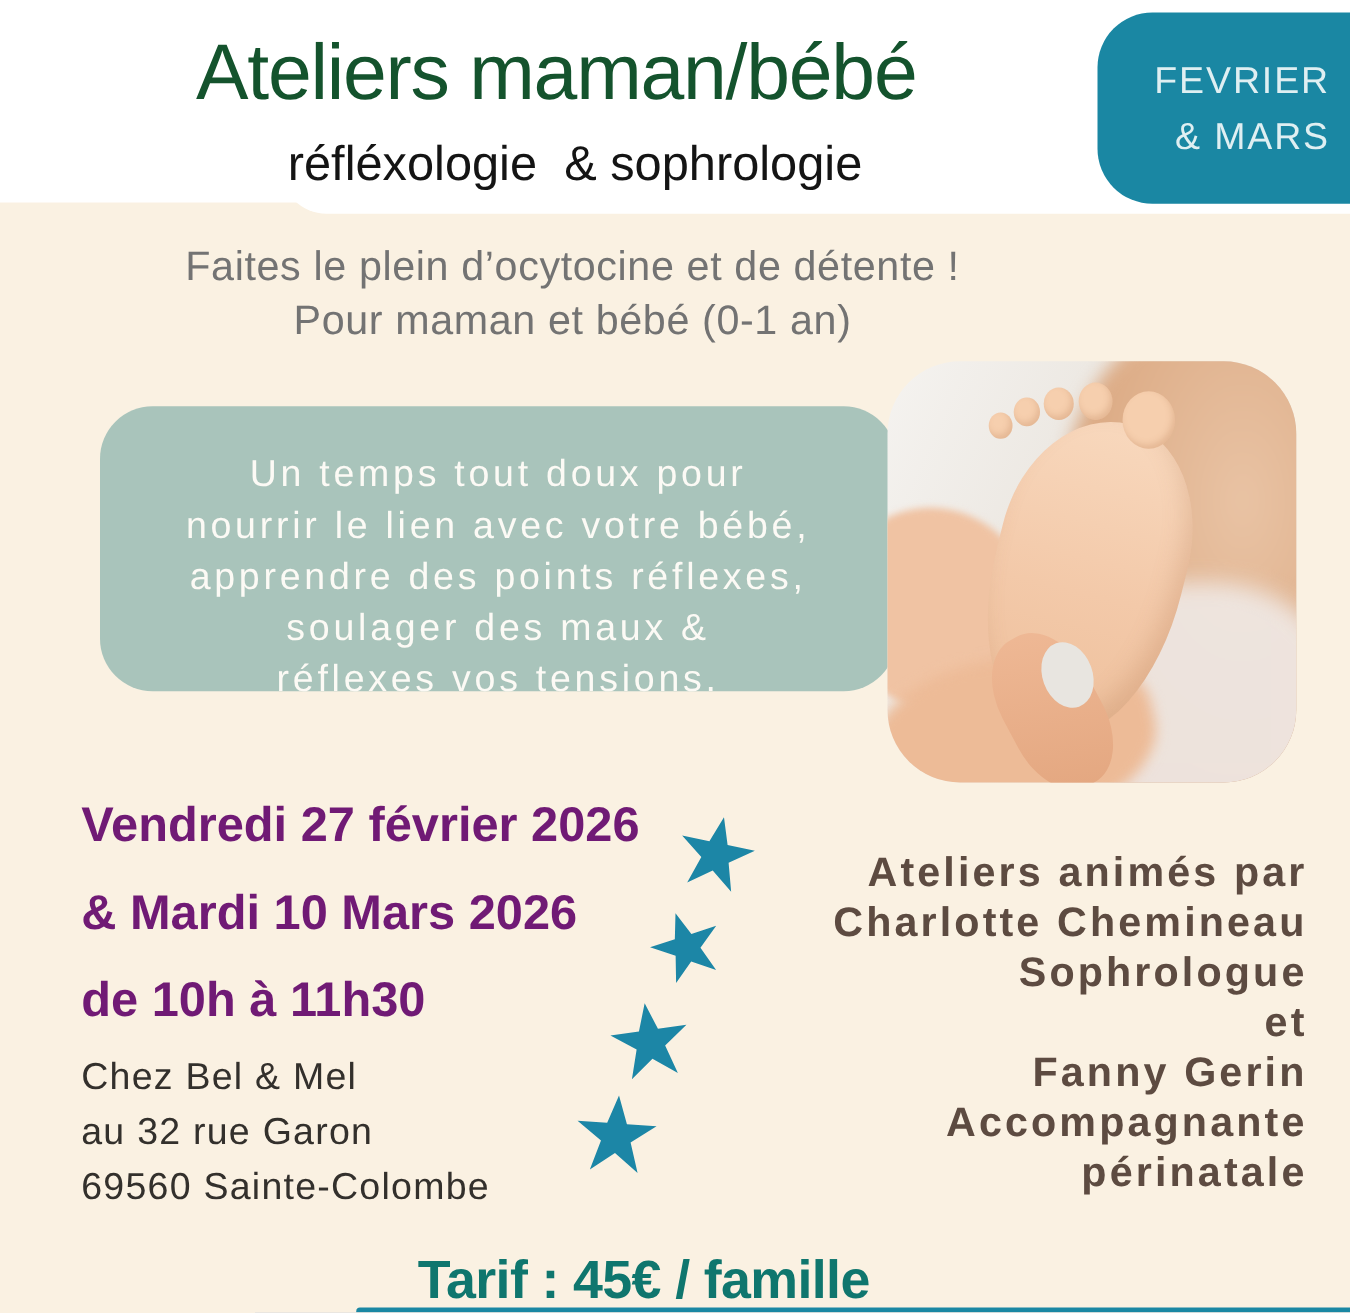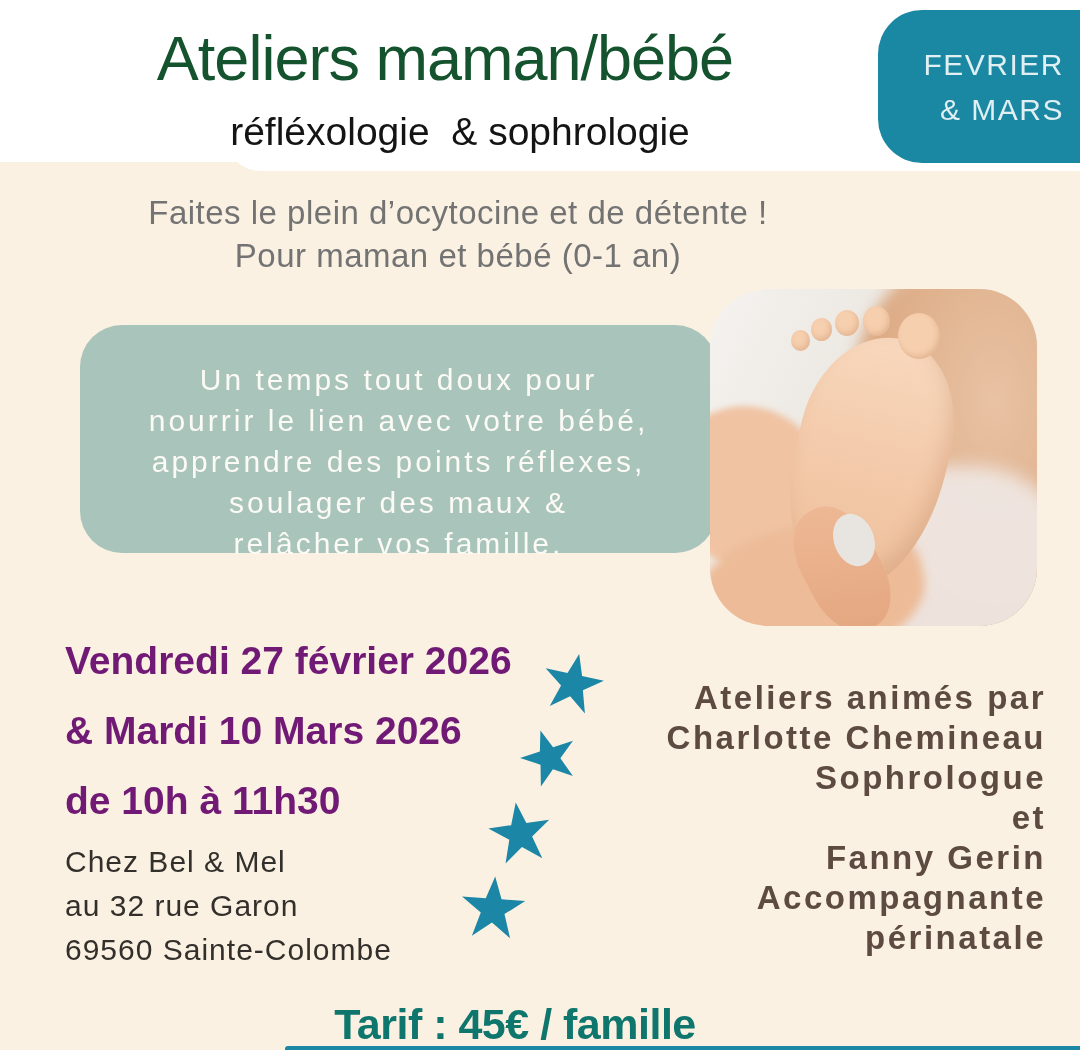--- a/index.html
+++ b/index.html
@@ -107,21 +107,21 @@
   <div class="intro">
     <div>Faites le plein d’ocytocine et de détente !</div>
     <div>Pour maman et bébé (0-1 an)</div>
   </div>
 
   <div class="desc-box">
     <div>Un temps tout doux pour</div>
     <div>nourrir le lien avec votre bébé,</div>
     <div>apprendre des points réflexes,</div>
     <div>soulager des maux &amp;</div>
-    <div>relâcher vos famille.</div>
+    <div>réflexes vos tensions.</div>
   </div>
 
   <div class="photo">
     <div class="ph-body"></div>
     <div class="ph-diaper"></div>
     <div class="ph-hand-left"></div>
     <div class="ph-hand-bottom"></div>
     <div class="ph-foot"></div>
     <div class="ph-toe ph-toe1"></div>
     <div class="ph-toe ph-toe2"></div>

